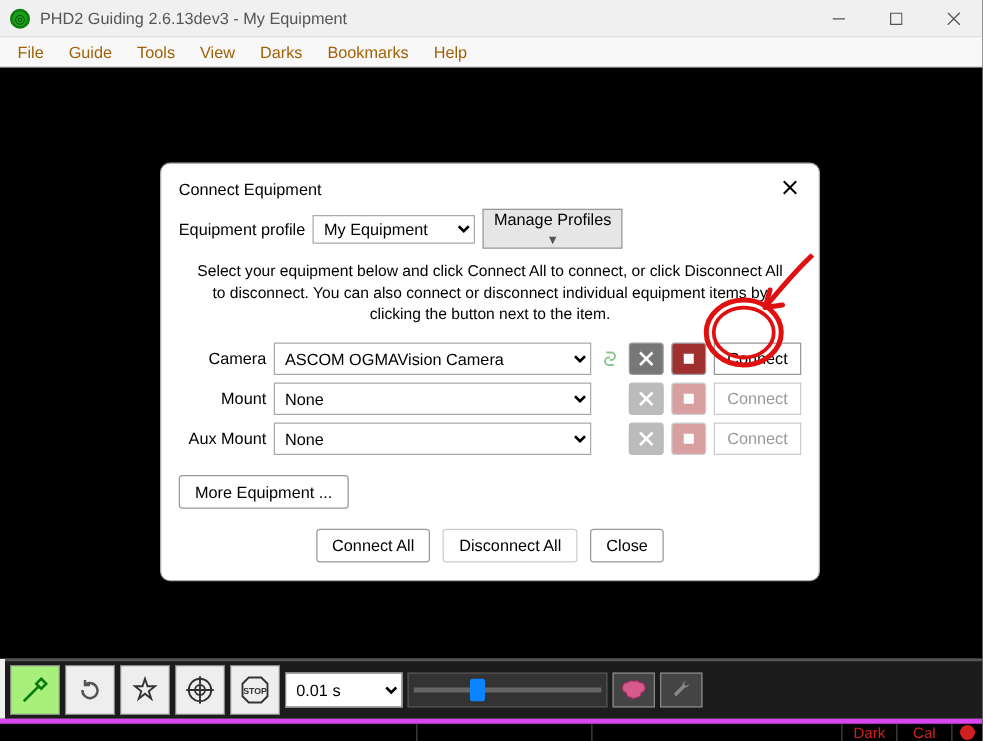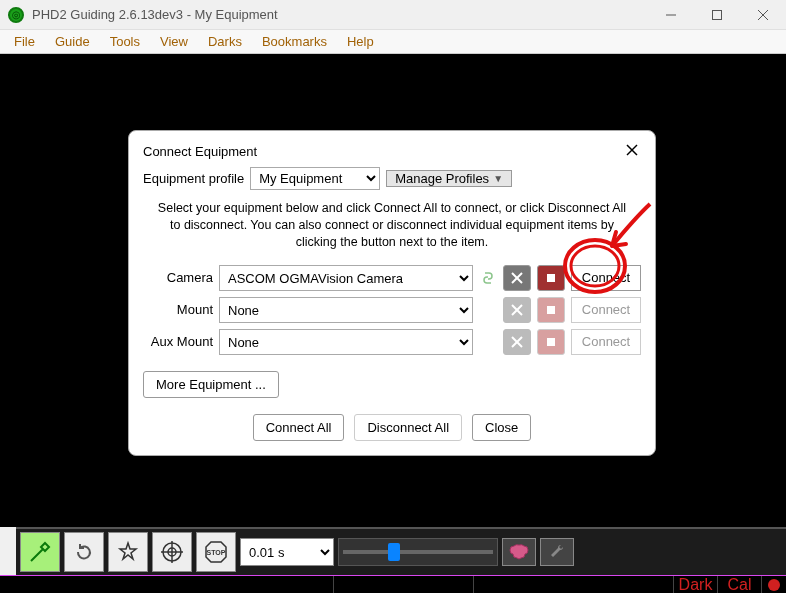--- a/index.html
+++ b/index.html
@@ -91,21 +91,21 @@
     padding: 2px 4px;
     width: 130px;
     background: #fff;
     border: 1px solid #aaa;
   }
   .manage-btn {
     background: #e6e6e6;
     border: 1px solid #999;
     padding: 0 8px;
     font-size: 13px;
-    display: inline-flex; align-items: center; gap: 4px;
+    display: inline-flex; align-items: center; gap: 4px; flex-direction: column;
   }
   .manage-btn .arrow { font-size: 10px; color: #555; }
   .instructions {
     text-align: center;
     font-size: 12.5px;
     margin: 0 14px 14px 14px;
     line-height: 1.35;
   }
   .equip-row {
     display: flex;
@@ -161,21 +161,21 @@
   .bottom-btn.disabled { color: #000000; border-color: #ccc; }
   
   .annot {
     position: absolute;
     pointer-events: none;
     z-index: 50;
   }
   
   .toolbar {
     position: absolute;
-    left: 16px; right: 0; bottom: 18px;
+    left: 4px; right: 0; bottom: 18px;
     height: 48px;
     background: #1c1c1c;
     border-top: 2px solid #555;
     display: flex;
     align-items: center;
     padding: 4px;
     gap: 4px;
   }
   .tool-btn {
     width: 40px; height: 40px;
@@ -217,22 +217,22 @@
     display: flex; align-items: center; justify-content: center;
   }
   
   .statusbar {
     position: absolute;
     left: 0; right: 0; bottom: 0;
     height: 18px;
     background: #000;
     display: flex;
     align-items: center;
-    border-top: 1px solid #d946ef;
-    font-size: 16px;
+    border-top: 4px solid #d946ef;
+    font-size: 12px;
   }
   .statusbar .cell {
     flex: 1;
     border-right: 1px solid #444;
     height: 100%;
   }
   .statusbar .dark-cell, .statusbar .cal-cell {
     flex: 0 0 44px;
     color: #d02020;
     text-align: center;

